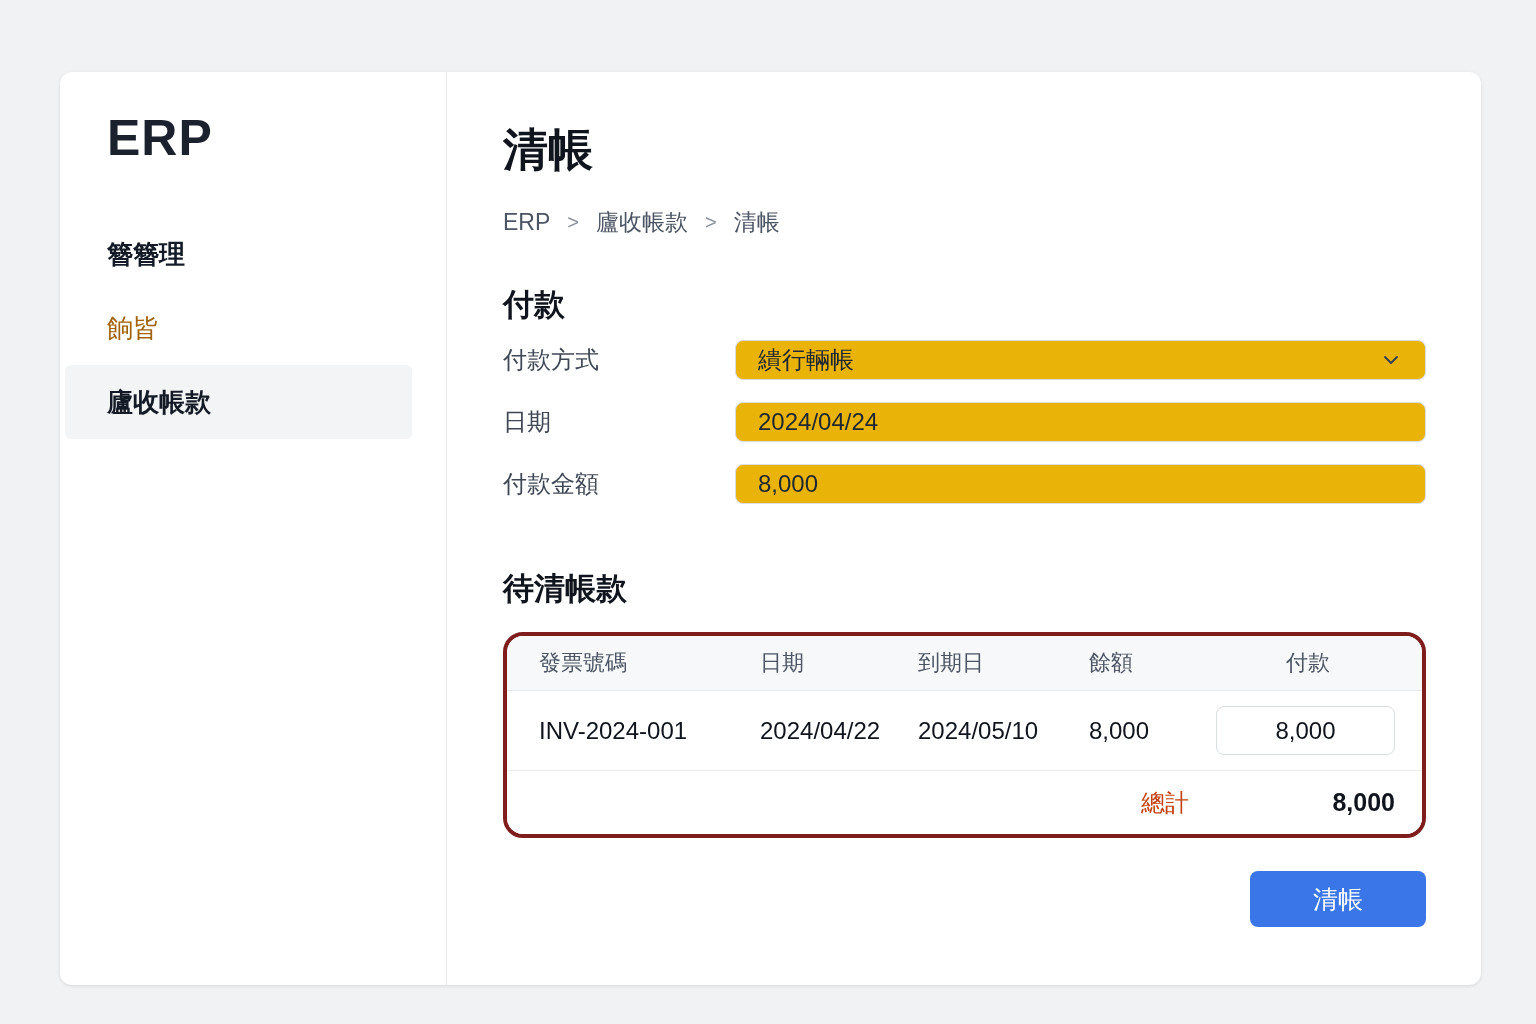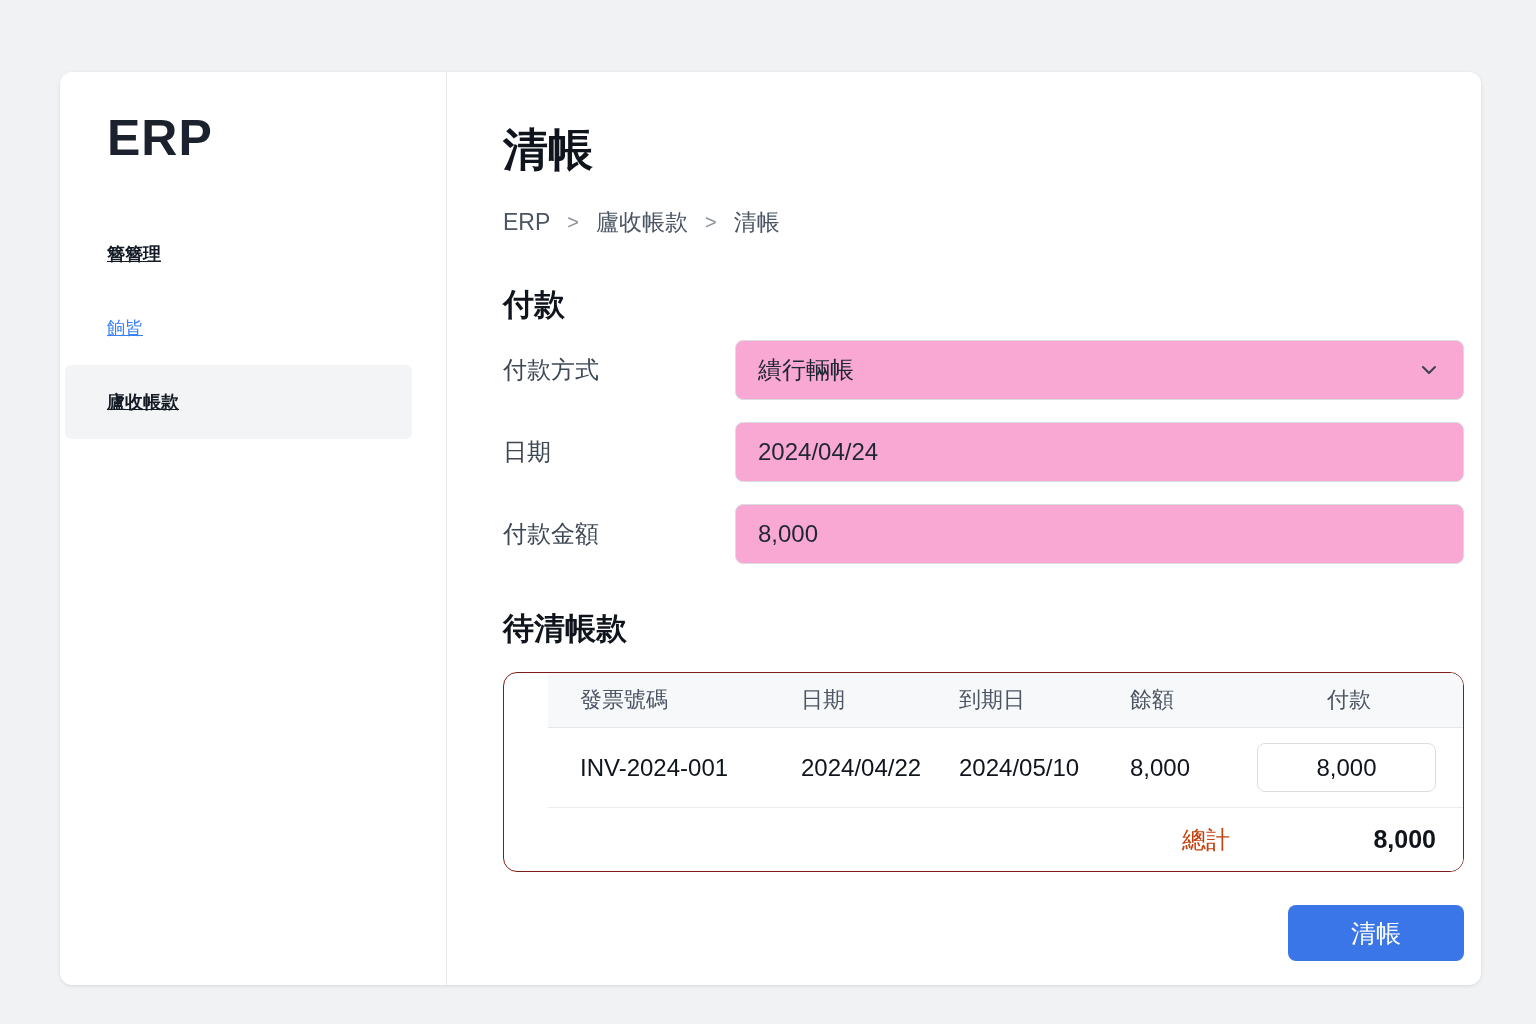--- a/index.html
+++ b/index.html
@@ -33,27 +33,26 @@
     font-weight: 700;
     color: #1b222e;
     letter-spacing: 1px;
   }
   .nav { margin-top: 50px; list-style: none; }
   .nav-item {
     height: 74px;
     display: flex;
     align-items: center;
     padding-left: 47px;
-    font-size: 18px;
+    font-size: 26px;
     font-weight: 700;
     color: #141b26;
     cursor: pointer;
-    text-decoration: underline;
-  }
-  .nav-item.muted { color: #3b82f6; font-weight: 400; }
+  }
+  .nav-item.muted { color: #a16207; font-weight: 400; }
   .nav-item.active {
     background: #f3f4f6;
     border-radius: 6px;
     margin: 0 34px 0 5px;
     padding-left: 42px;
   }
   
   .main { flex: 1; padding: 48px 62px 0 56px; }
   .page-title { font-size: 45px; font-weight: 700; color: #10151d; }
   .breadcrumb {
@@ -65,46 +64,45 @@
     color: #4b5563;
   }
   .breadcrumb .sep { color: #8b929c; font-size: 20px; }
   .section-title { font-size: 31px; font-weight: 700; color: #10151d; }
   .section-payment { margin-top: 46px; }
   .form { margin-top: 14px; }
   .form-row { display: flex; align-items: center; margin-bottom: 22px; }
   .form-label { width: 232px; font-size: 24px; color: #3e4document; color: #3e4754; flex-shrink: 0; }
   .control {
     flex: 1;
-    height: 60px;
+    height: 40px;
     border: 1px solid #d9dce1;
     border-radius: 8px;
-    background: #f9a8d4;
+    background: #eab308;
     font-size: 24px;
     color: #1f2733;
     display: flex;
     align-items: center;
     padding: 0 22px;
   }
   .control.select { justify-content: space-between; cursor: pointer; }
   .control input {
     border: none; outline: none; width: 100%;
     font-size: 24px; color: #1f2733;
     font-family: "Liberation Sans", sans-serif;
     background: transparent;
   }
   .chevron { width: 24px; height: 24px; flex-shrink: 0; }
   
-  .section-pending { margin-top: 44px; }
+  .section-pending { margin-top: 64px; }
   .inv-table {
     margin-top: 22px;
-    border: 1px solid #7f1d1d;
-    border-radius: 14px;
+    border: 4px solid #7f1d1d;
+    border-radius: 20px;
     overflow: hidden;
-    padding-left: 44px;
   }
   .t-head, .t-row {
     display: grid;
     grid-template-columns: 253px 158px 171px 127px 1fr;
     align-items: center;
   }
   .t-head {
     height: 55px;
     background: #f7f8f9;
     border-bottom: 1px solid #e5e7eb;

